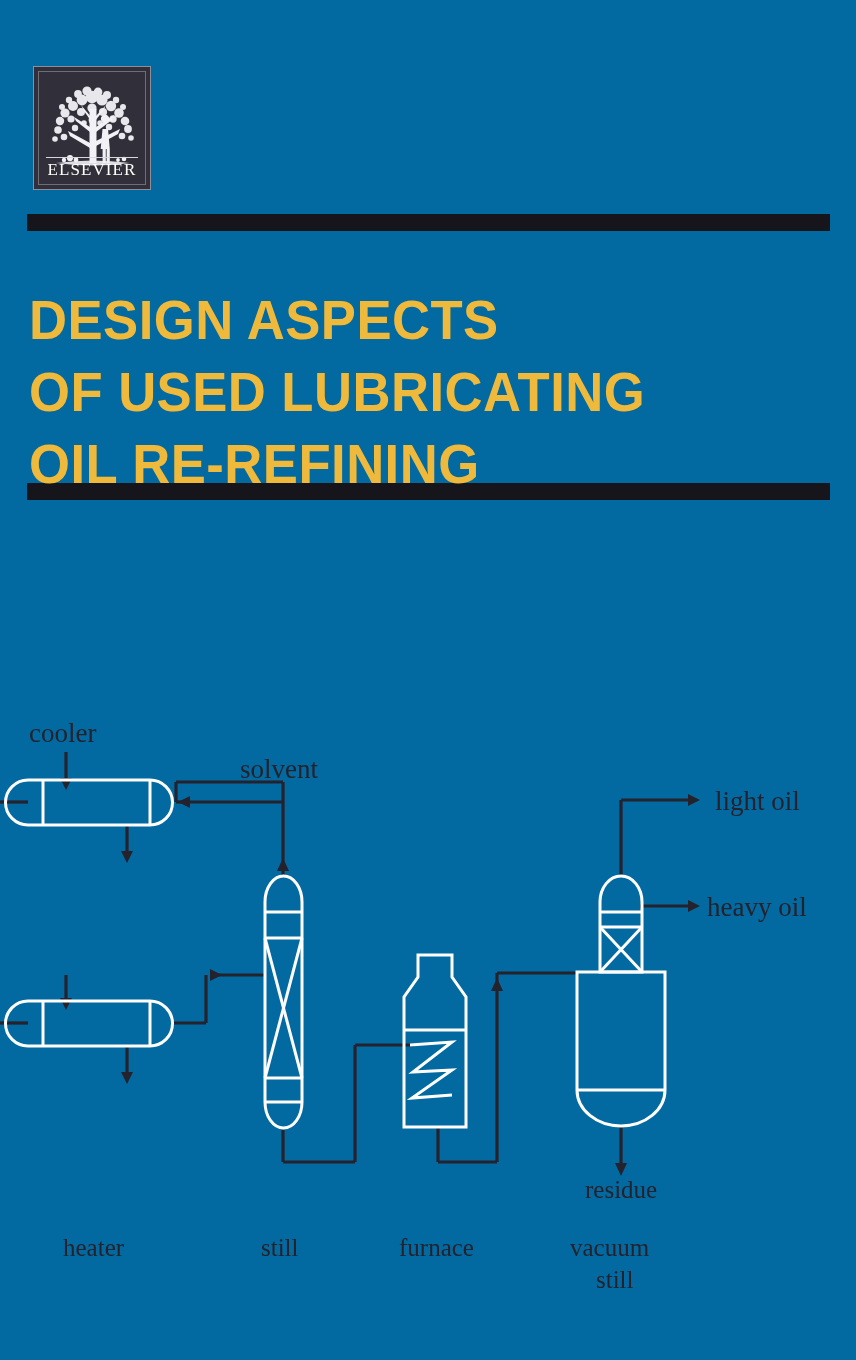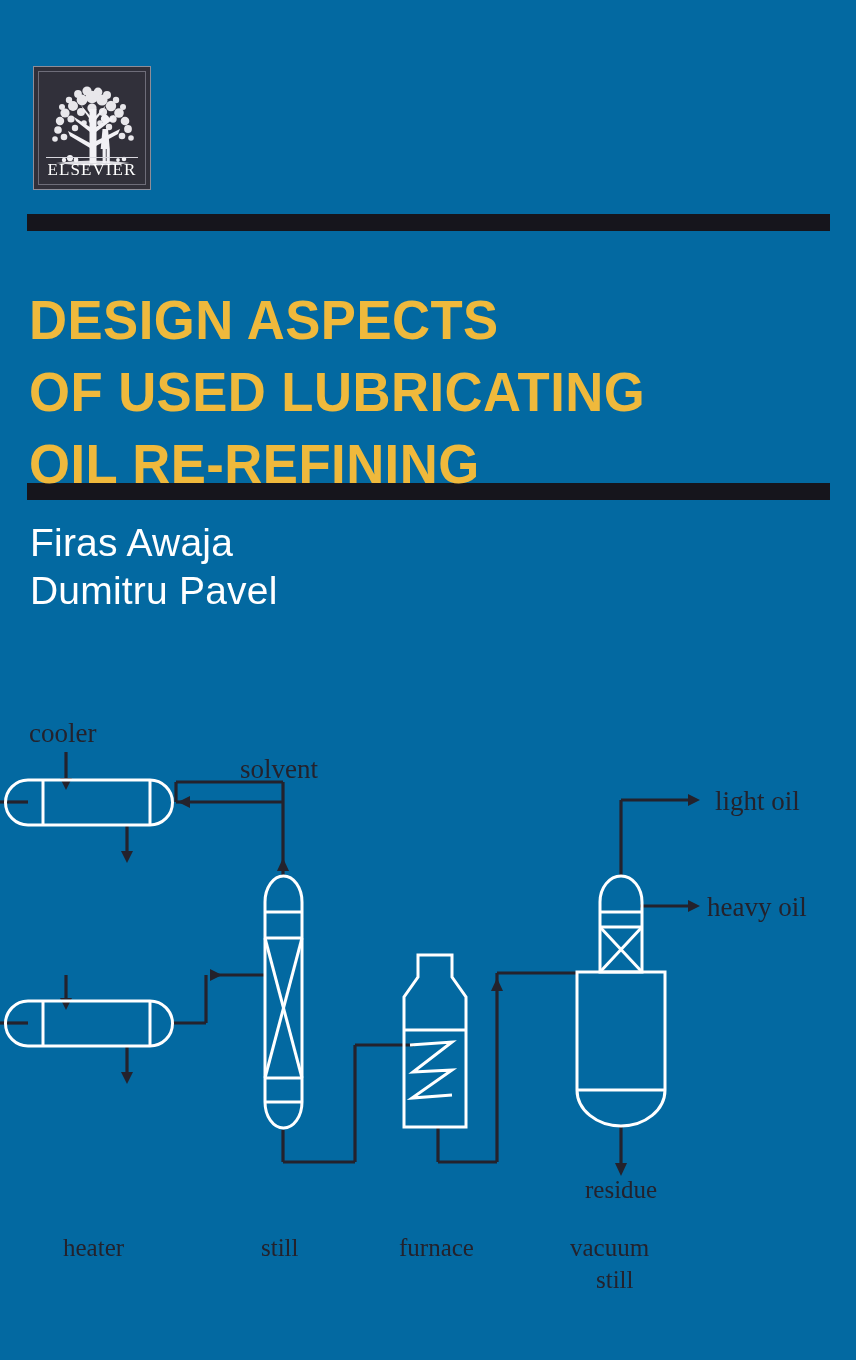--- a/index.html
+++ b/index.html
@@ -182,22 +182,20 @@
     <div class="wordmark">ELSEVIER</div>
   </div>
 
   <div class="title-rule" id="title-rule-top"></div>
   <div class="title-rule" id="title-rule-bottom"></div>
 
   <h1 id="book-title">DESIGN ASPECTS
 OF USED LUBRICATING
 OIL RE-REFINING</h1>
 
-  <div id="authors">Firas Awaja
-Dumitru Pavel</div>
 
   <div id="process-diagram">
     <svg width="856" height="620" viewBox="0 0 856 620" aria-hidden="true">
 
       <g stroke="#24222c" stroke-width="3.2" fill="none" stroke-linecap="butt">
 
         <line x1="66" y1="62" x2="66" y2="92"></line>
 
         <line x1="0" y1="112" x2="28" y2="112"></line>
 

